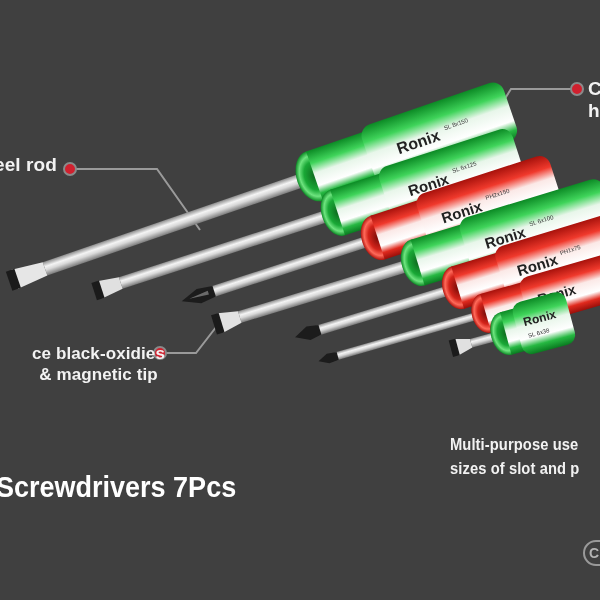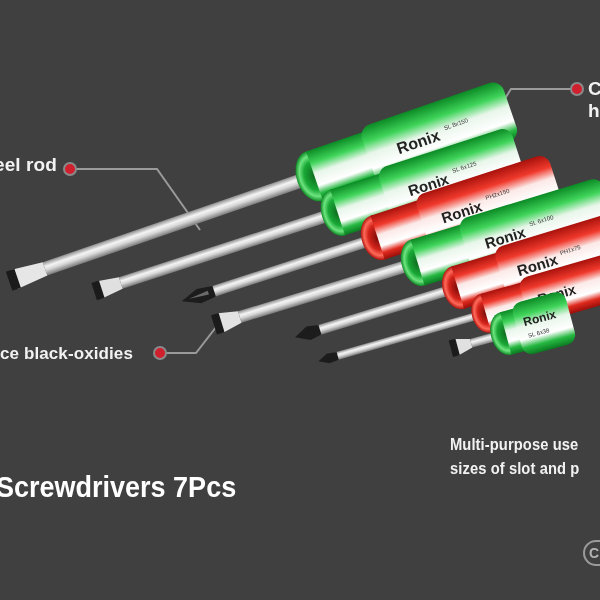--- a/index.html
+++ b/index.html
@@ -12,21 +12,21 @@
   .stage { position: absolute; left: 0; top: 0; width: 600px; height: 600px; }
   svg.art { position: absolute; left: 0; top: 0; width: 600px; height: 600px; }
   .callout-text {
     position: absolute;
     color: #f2f2f2;
     font-weight: bold;
     white-space: nowrap;
     letter-spacing: 0.1px;
   }
   .c-rod { left: -6px; top: 154px; font-size: 19px; }
-  .c-tip { left: 0px; top: 343px; font-size: 17px; line-height: 21px; text-align: left; width: 147px; }
+  .c-tip { left: 0px; top: 343px; font-size: 17px; line-height: 21px; text-align: center; width: 147px; padding-left: 25px; }
   .c-tip span { display: block; }
   .c-handle { left: 588px; top: 78px; font-size: 19px; line-height: 22px; }
   .c-handle span { display: block; }
   .c-multi {
     left: 450px; top: 433px; font-size: 16px; line-height: 24px;
     font-family: "Liberation Sans", "DejaVu Sans", sans-serif;
     transform: scaleX(0.92); transform-origin: left top;
   }
   .c-multi span { display: block; }
   .title {
@@ -187,20 +187,21 @@
       <circle cx="70" cy="169" r="6" fill="#d0202e" stroke="#8a8a8a" stroke-width="2"></circle>
       <circle cx="160" cy="353" r="6" fill="#d0202e" stroke="#8a8a8a" stroke-width="2"></circle>
       <circle cx="577" cy="89" r="6" fill="#d0202e" stroke="#8a8a8a" stroke-width="2"></circle>
     </g>
   </svg>
 
   <div class="callout-text c-rod">eel rod</div>
 
   <div class="callout-text c-tip">
     <span>ce black-oxidies</span>
+    <span>&amp; magnetic tip</span>
   </div>
 
   <div class="callout-text c-handle">
     <span>C</span>
     <span>h</span>
   </div>
 
   <div class="callout-text c-multi">
     <span>Multi-purpose use</span>
     <span>sizes of slot and p</span>

